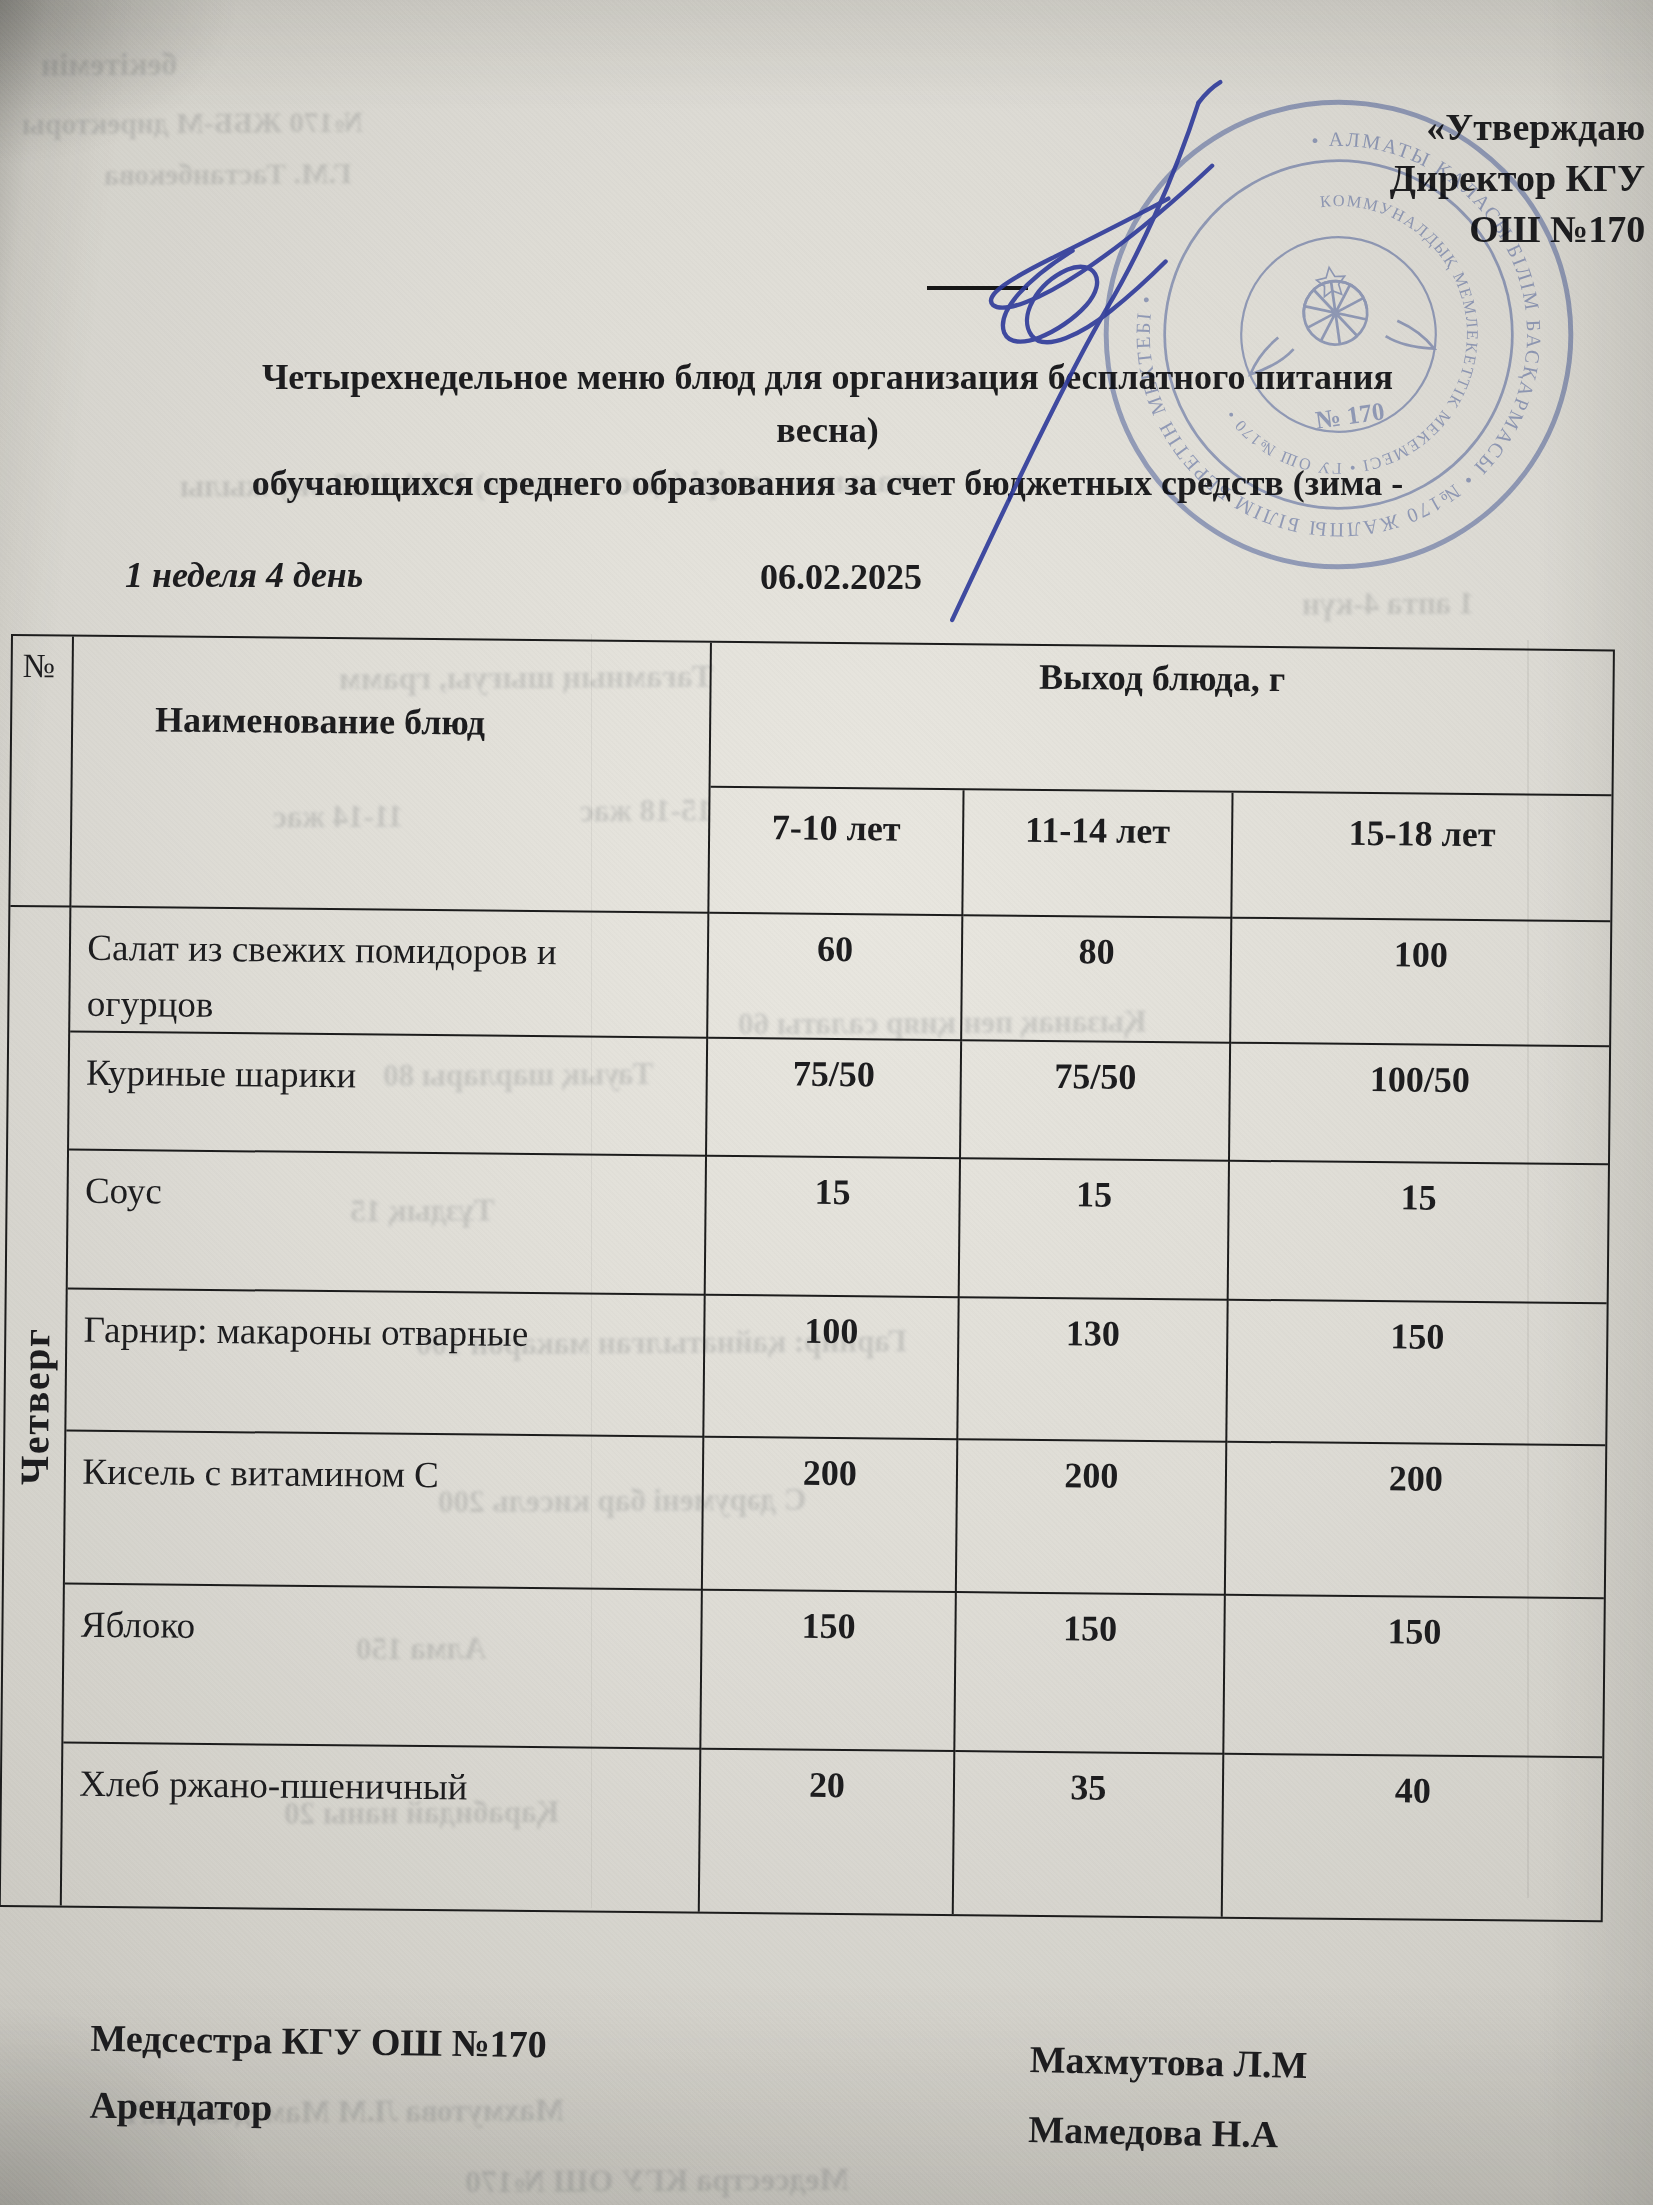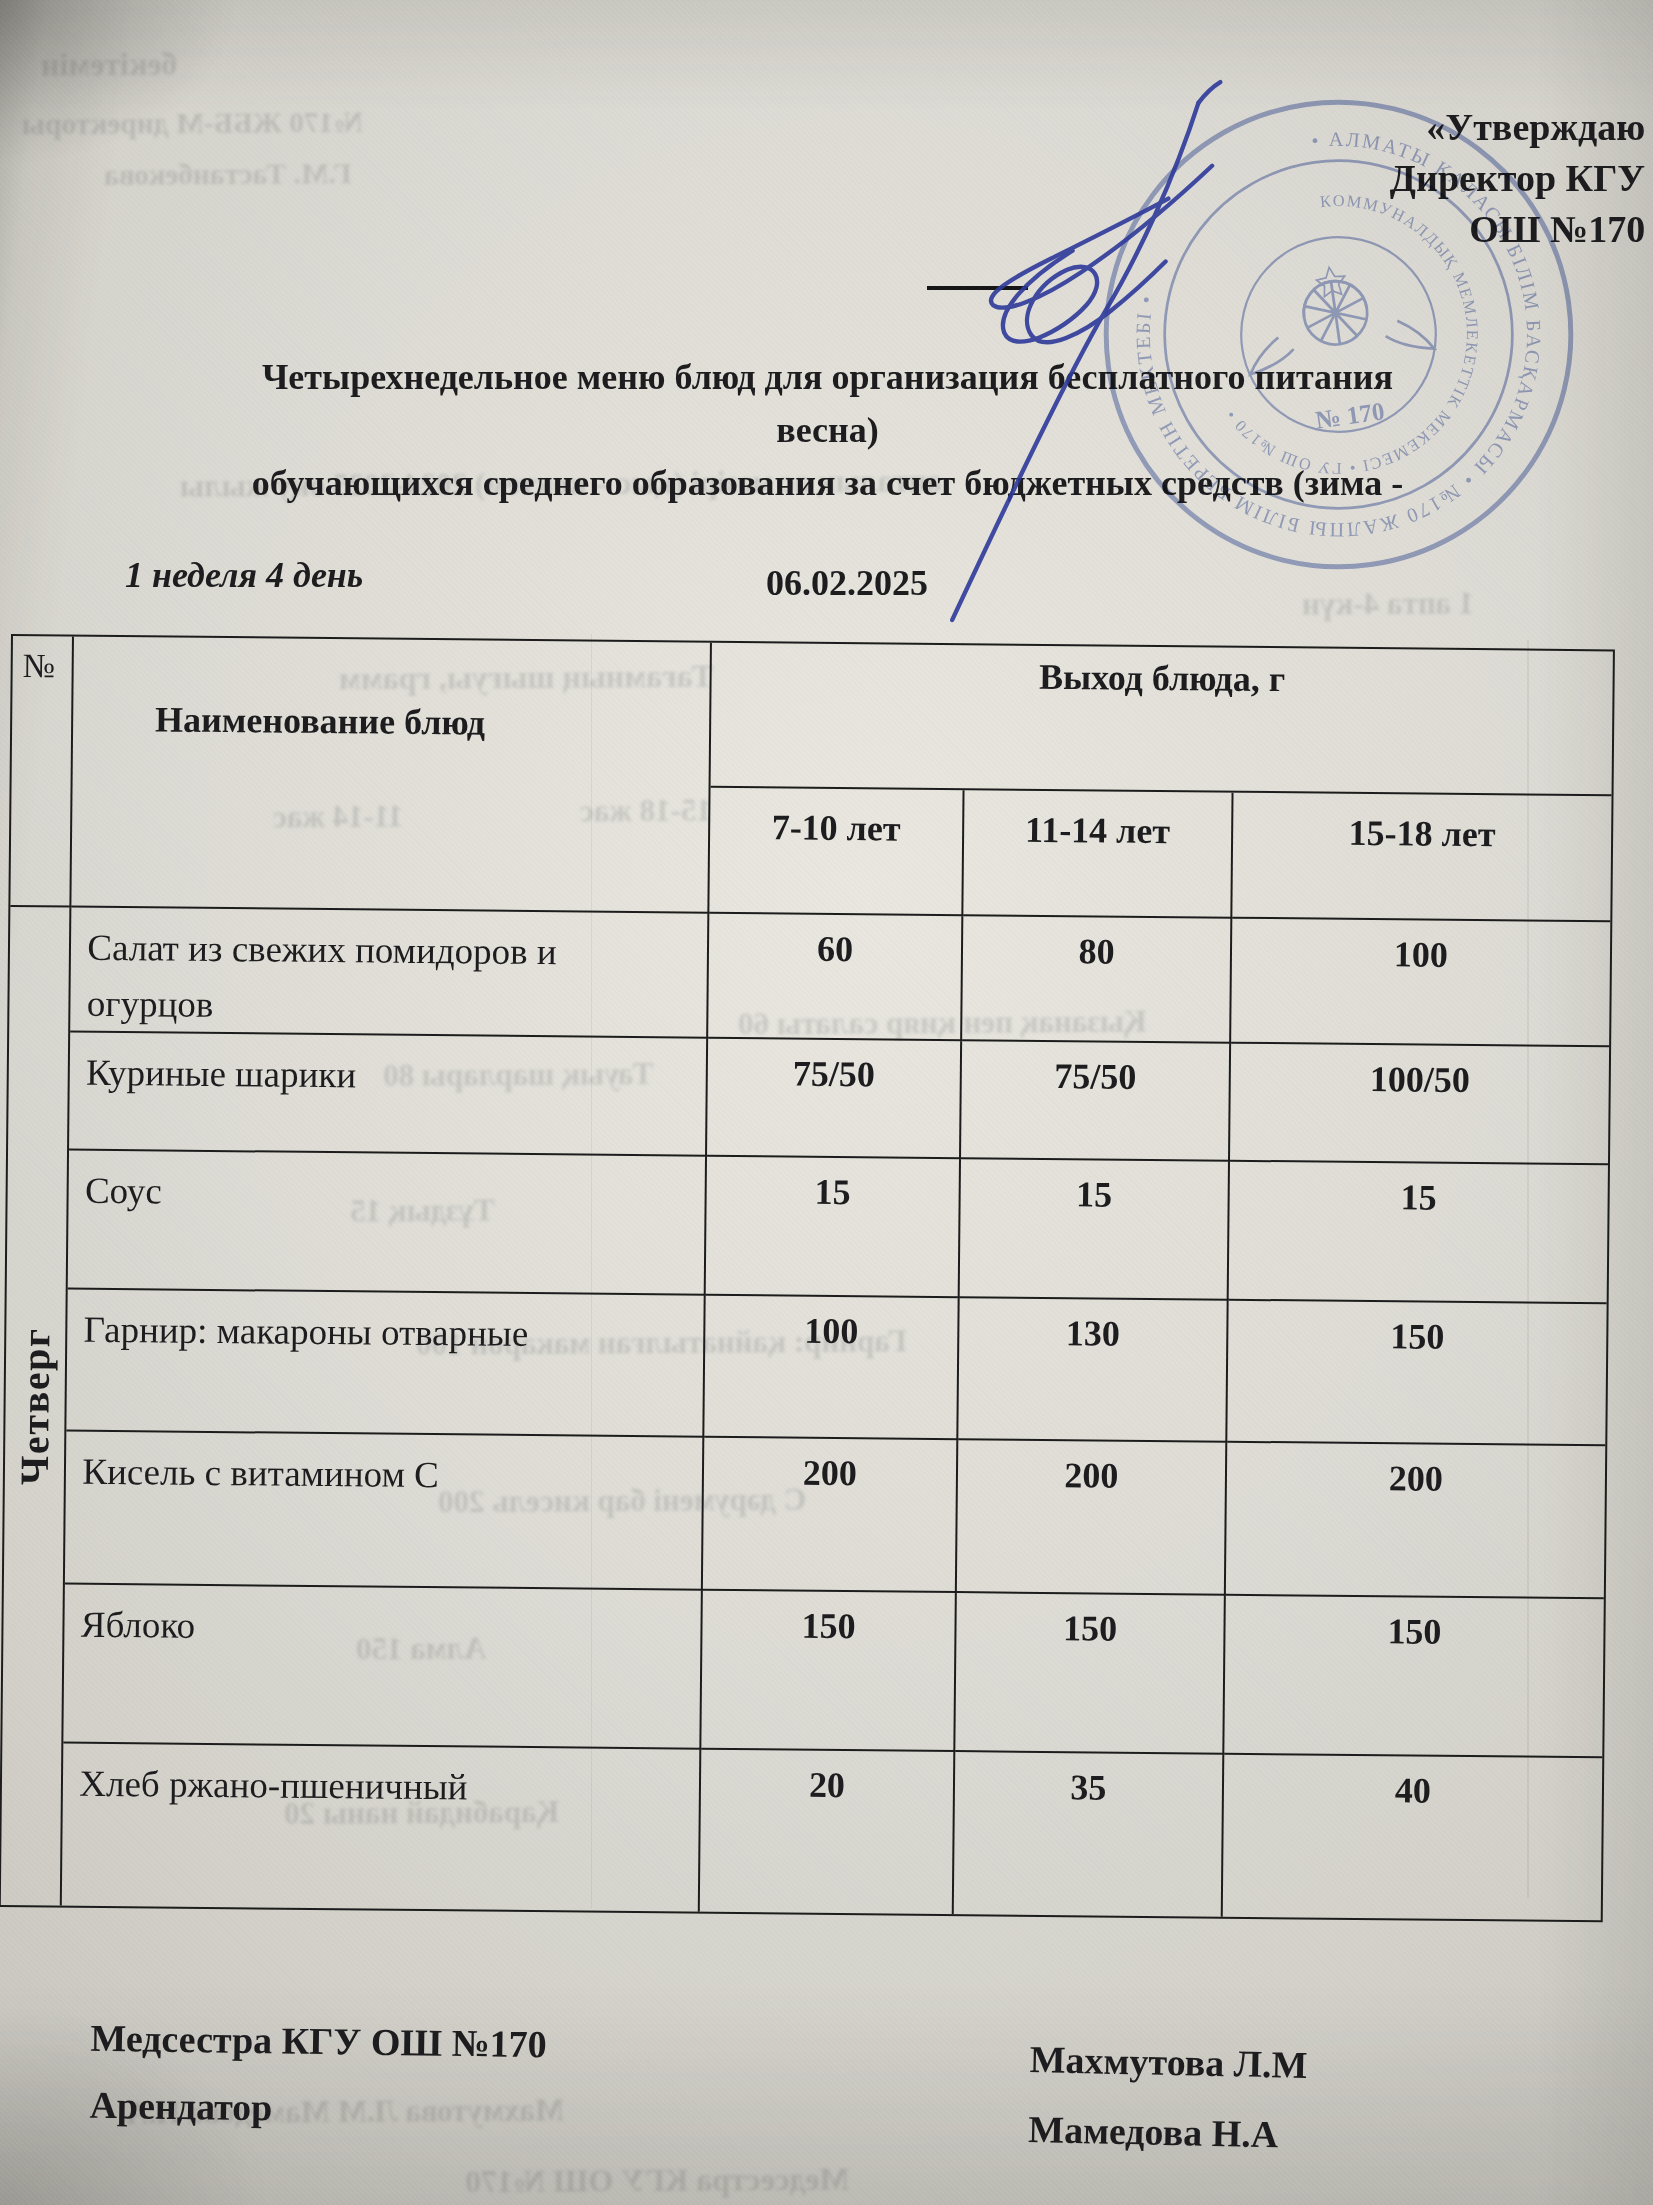--- a/index.html
+++ b/index.html
@@ -35,21 +35,21 @@
     text-align:right;font-weight:bold;font-size:38px;line-height:51px;
   }
   .sig-underline{position:absolute;left:927px;top:286px;width:101px;height:4.4px;background:#161616;z-index:2;}
   
   .title{
     position:absolute;left:66px;top:351px;width:1523px;z-index:2;
     text-align:center;font-weight:bold;font-size:36px;line-height:53px;
   }
   .subline{position:absolute;left:0;top:554px;width:1654px;z-index:2;font-weight:bold;font-size:36px;}
   .subline .week{position:absolute;left:125px;top:0;font-style:italic;}
-  .subline .date{position:absolute;left:760px;top:8px;margin-left:6px;}
+  .subline .date{position:absolute;left:760px;top:2px;}
   
   .menu-table{
     position:absolute;left:11px;top:634px;width:1600px;height:1269px;z-index:2;
     display:grid;
     grid-template-columns:61px 638px 254px 269px auto;
     grid-template-rows:145px 126px 125px 118px 139px 142px 153px 159px auto;
     border:2.7px solid var(--line);
     transform:rotate(.55deg);transform-origin:0 0;
   }
   .menu-table>div{min-width:0;}

